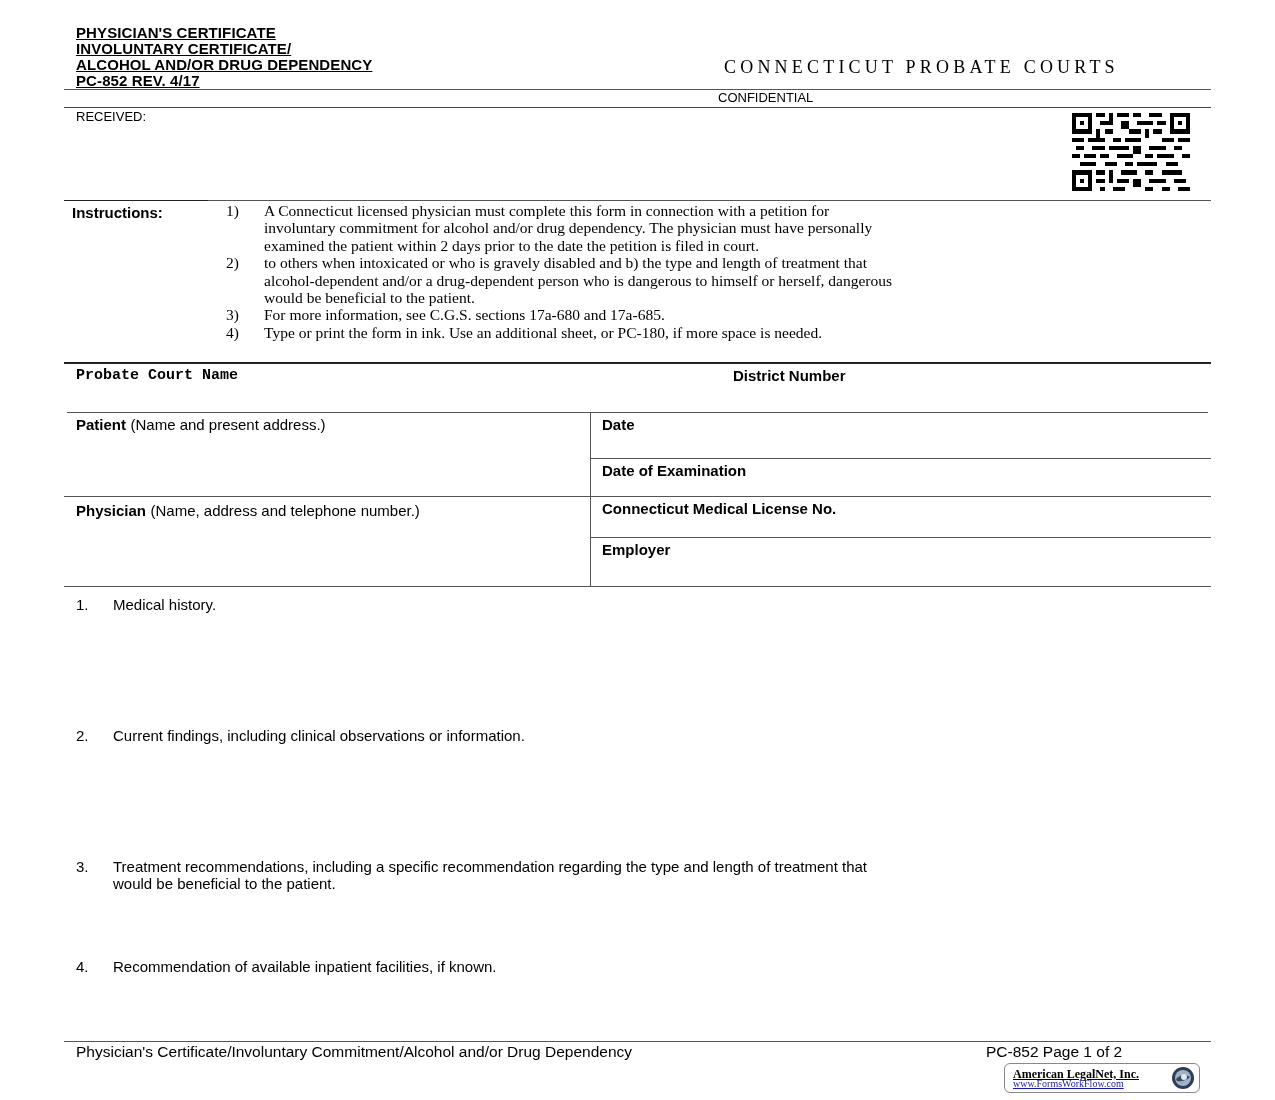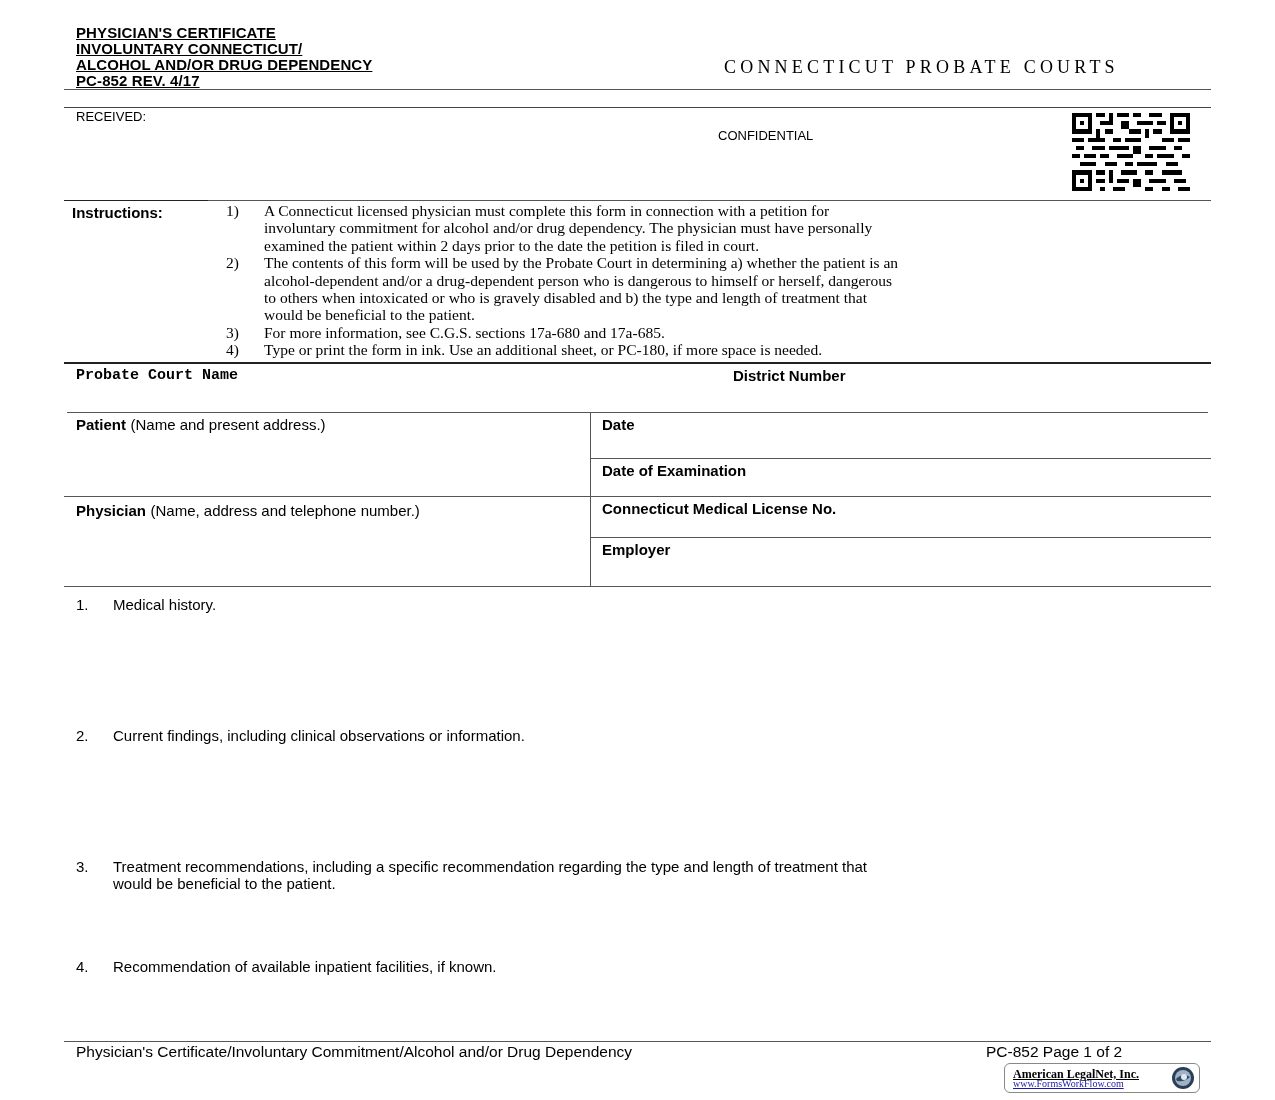--- a/index.html
+++ b/index.html
@@ -2,21 +2,21 @@
 <html><head>
   <meta charset="utf-8">
   <style>
     html, body { margin: 0; padding: 0; background: #ffffff; }
     body { width: 1275px; height: 1100px; position: relative; overflow: hidden; color: #000; font-family: "Liberation Sans", sans-serif; }
     .abs { position: absolute; }
     .hdr-title { left: 76px; top: 25px; font-weight: bold; font-size: 15px; line-height: 16px; letter-spacing: 0.1px; text-decoration: underline; }
     .court-name { left: 724px; top: 57px; font-family: "Liberation Serif", serif; font-size: 18px; letter-spacing: 4.2px; }
     .hline { position: absolute; background: #555; height: 1px; }
     .hline.thick { background: #222; height: 2px; }
-    .confidential { left: 718px; top: 90px; font-size: 13px; margin-top: 38px; }
+    .confidential { left: 718px; top: 90px; font-size: 13px; }
     .received { left: 76px; top: 109px; font-size: 13px; }
     .qr { left: 1072px; top: 113px; width: 118px; height: 78px; }
     .instr-label { left: 72px; top: 204px; font-weight: bold; font-size: 15px; }
     .instr-list { left: 226px; top: 202px; width: 980px; font-family: "Liberation Serif", serif; font-size: 15.5px; line-height: 17.4px; }
     .instr-item { display: flex; }
     .instr-num { width: 38px; flex: 0 0 38px; }
     .instr-text { flex: 1; }
     .field-label { font-weight: bold; font-size: 15px; }
     .field-sub { font-weight: normal; font-size: 15px; }
     .vline { position: absolute; background: #555; width: 1px; }
@@ -28,21 +28,21 @@
     .badge { left: 1004px; top: 1063px; width: 194px; height: 28px; border: 1px solid #888; border-radius: 6px; background: #fff; }
     .badge-name { position: absolute; left: 8px; top: 3px; font-family: "Liberation Serif", serif; font-weight: bold; font-size: 12px; text-decoration: underline; }
     .badge-url { position: absolute; left: 8px; top: 14px; font-family: "Liberation Serif", serif; font-size: 10px; color: #1a1aa6; text-decoration: underline; }
     .badge-globe { position: absolute; right: 4px; top: 2px; width: 24px; height: 24px; }
   </style>
 </head>
 <body>
 
 <div class="abs hdr-title">
   <div>PHYSICIAN'S CERTIFICATE</div>
-  <div>INVOLUNTARY CONNECTICUT/</div>
+  <div>INVOLUNTARY CERTIFICATE/</div>
   <div>ALCOHOL AND/OR DRUG DEPENDENCY</div>
   <div>PC-852 REV. 4/17</div>
 </div>
 <div class="abs court-name">CONNECTICUT PROBATE COURTS</div>
 
 <div class="hline" style="left:64px; top:89px; width:1147px;"></div>
 <div class="abs confidential">CONFIDENTIAL</div>
 <div class="hline" style="left:64px; top:107px; width:1147px; background:#444;"></div>
 <div class="abs received">RECEIVED:</div>
 
@@ -122,23 +122,22 @@
     <div class="instr-num">1)</div>
     <div class="instr-text">
       <div>A Connecticut licensed physician must complete this form in connection with a petition for</div>
       <div>involuntary commitment for alcohol and/or drug dependency.  The physician must have personally</div>
       <div>examined the patient within 2 days prior to the date the petition is filed in court.</div>
     </div>
   </div>
   <div class="instr-item">
     <div class="instr-num">2)</div>
     <div class="instr-text">
-      <div>The contents of this form will be used by the Probate Court in determining a) whether the patient is an</div>
+      <div>to others when intoxicated or who is gravely disabled and b) the type and length of treatment that</div>
       <div>alcohol-dependent and/or a drug-dependent person who is dangerous to himself or herself, dangerous</div>
-      <div>to others when intoxicated or who is gravely disabled and b) the type and length of treatment that</div>
       <div>would be beneficial to the patient.</div>
     </div>
   </div>
   <div class="instr-item">
     <div class="instr-num">3)</div>
     <div class="instr-text">
       <div>For more information, see C.G.S. sections 17a-680 and 17a-685.</div>
     </div>
   </div>
   <div class="instr-item">

